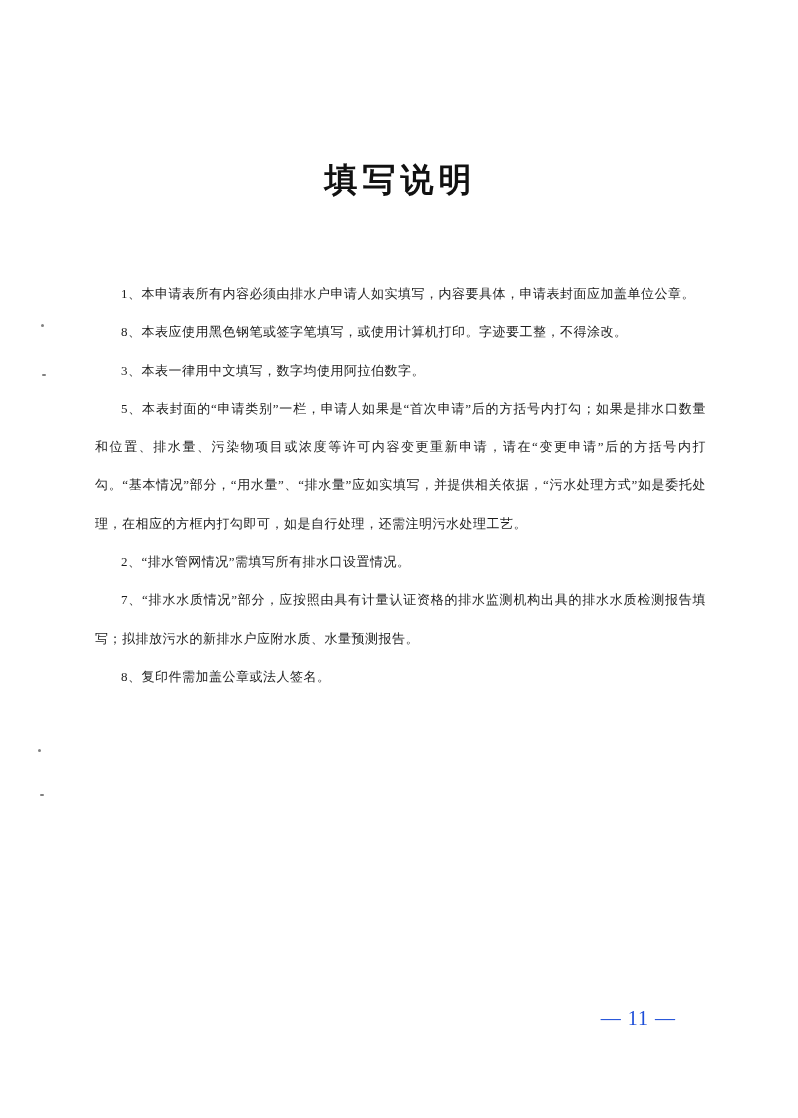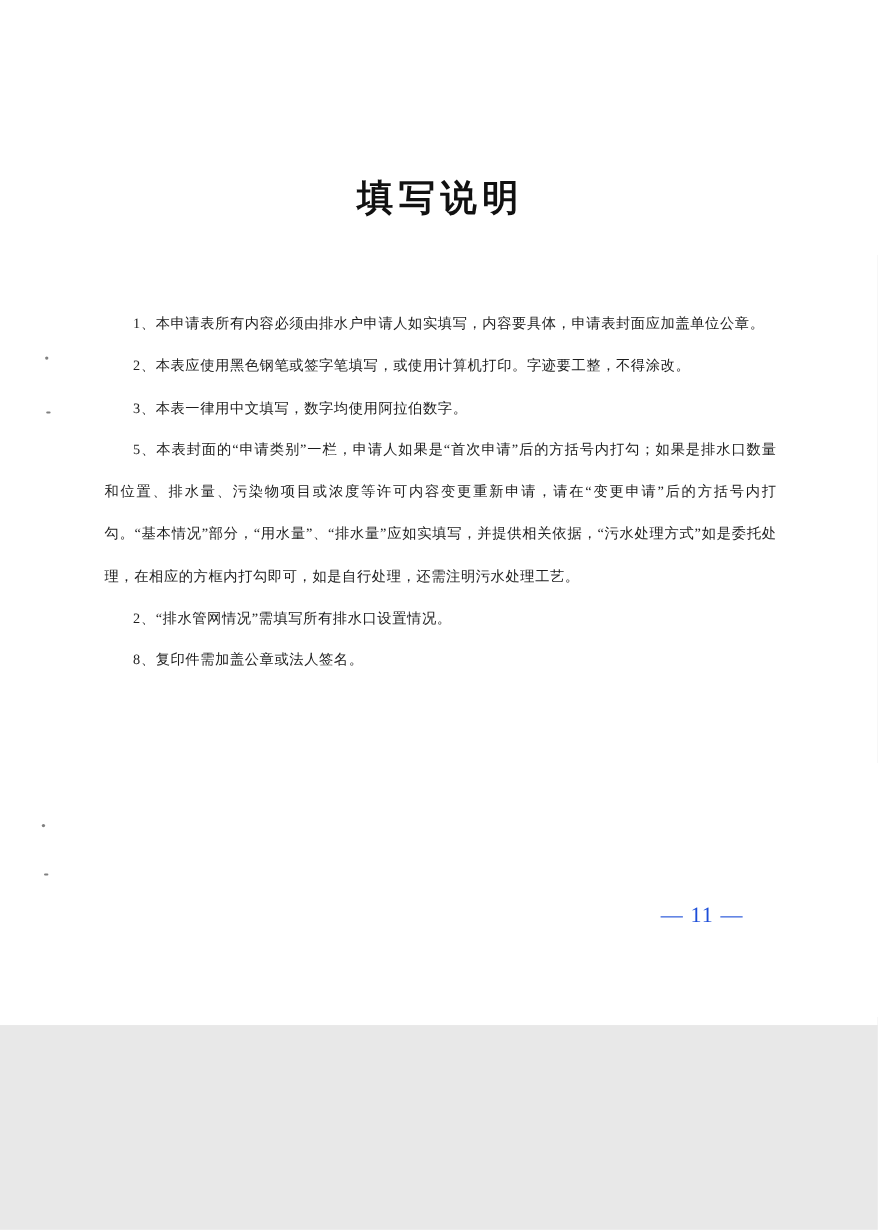--- a/index.html
+++ b/index.html
@@ -3,21 +3,21 @@
 <meta charset="utf-8">
 <style>
   html, body {
     margin: 0;
     padding: 0;
     background: #e8e8e8;
   }
   .page {
     position: relative;
     width: 798px;
-    height: 932px;
+    height: 1118px;
     margin: 0 auto;
     background: #ffffff;
     box-sizing: border-box;
     padding: 158px 92px 0 95px;
     font-family: "Liberation Serif", "DejaVu Serif", serif;
     color: #1c1c1c;
     overflow: hidden;
   }
   .doc-title {
     margin: 0 0 72px 0;
@@ -59,24 +59,25 @@
 </style>
 </head>
 <body>
 
 <div class="page">
 
   <h1 class="doc-title">填写说明</h1>
 
   <div class="doc-body">
       <p class="para">1、本申请表所有内容必须由排水户申请人如实填写，内容要具体，申请表封面应加盖单位公章。</p>
-      <p class="para">2、本表应使用黑色钢笔或签字笔填写，或使用计算机打印。字迹要工整，不得涂改。</p>
+      <p class="para">8、本表应使用黑色钢笔或签字笔填写，或使用计算机打印。字迹要工整，不得涂改。</p>
       <p class="para">3、本表一律用中文填写，数字均使用阿拉伯数字。</p>
       <p class="para">5、本表封面的“申请类别”一栏，申请人如果是“首次申请”后的方括号内打勾；如果是排水口数量和位置、排水量、污染物项目或浓度等许可内容变更重新申请，请在“变更申请”后的方括号内打勾。“基本情况”部分，“用水量”、“排水量”应如实填写，并提供相关依据，“污水处理方式”如是委托处理，在相应的方框内打勾即可，如是自行处理，还需注明污水处理工艺。</p>
       <p class="para">2、“排水管网情况”需填写所有排水口设置情况。</p>
+      <p class="para">7、“排水水质情况”部分，应按照由具有计量认证资格的排水监测机构出具的排水水质检测报告填写；拟排放污水的新排水户应附水质、水量预测报告。</p>
       <p class="para">8、复印件需加盖公章或法人签名。</p>
     </div>
 
   <div class="page-number">— 11 —</div>
 
   <span class="scan-mark m1"></span>
   <span class="scan-mark m2"></span>
   <span class="scan-mark m3"></span>
   <span class="scan-mark m4"></span>
 

